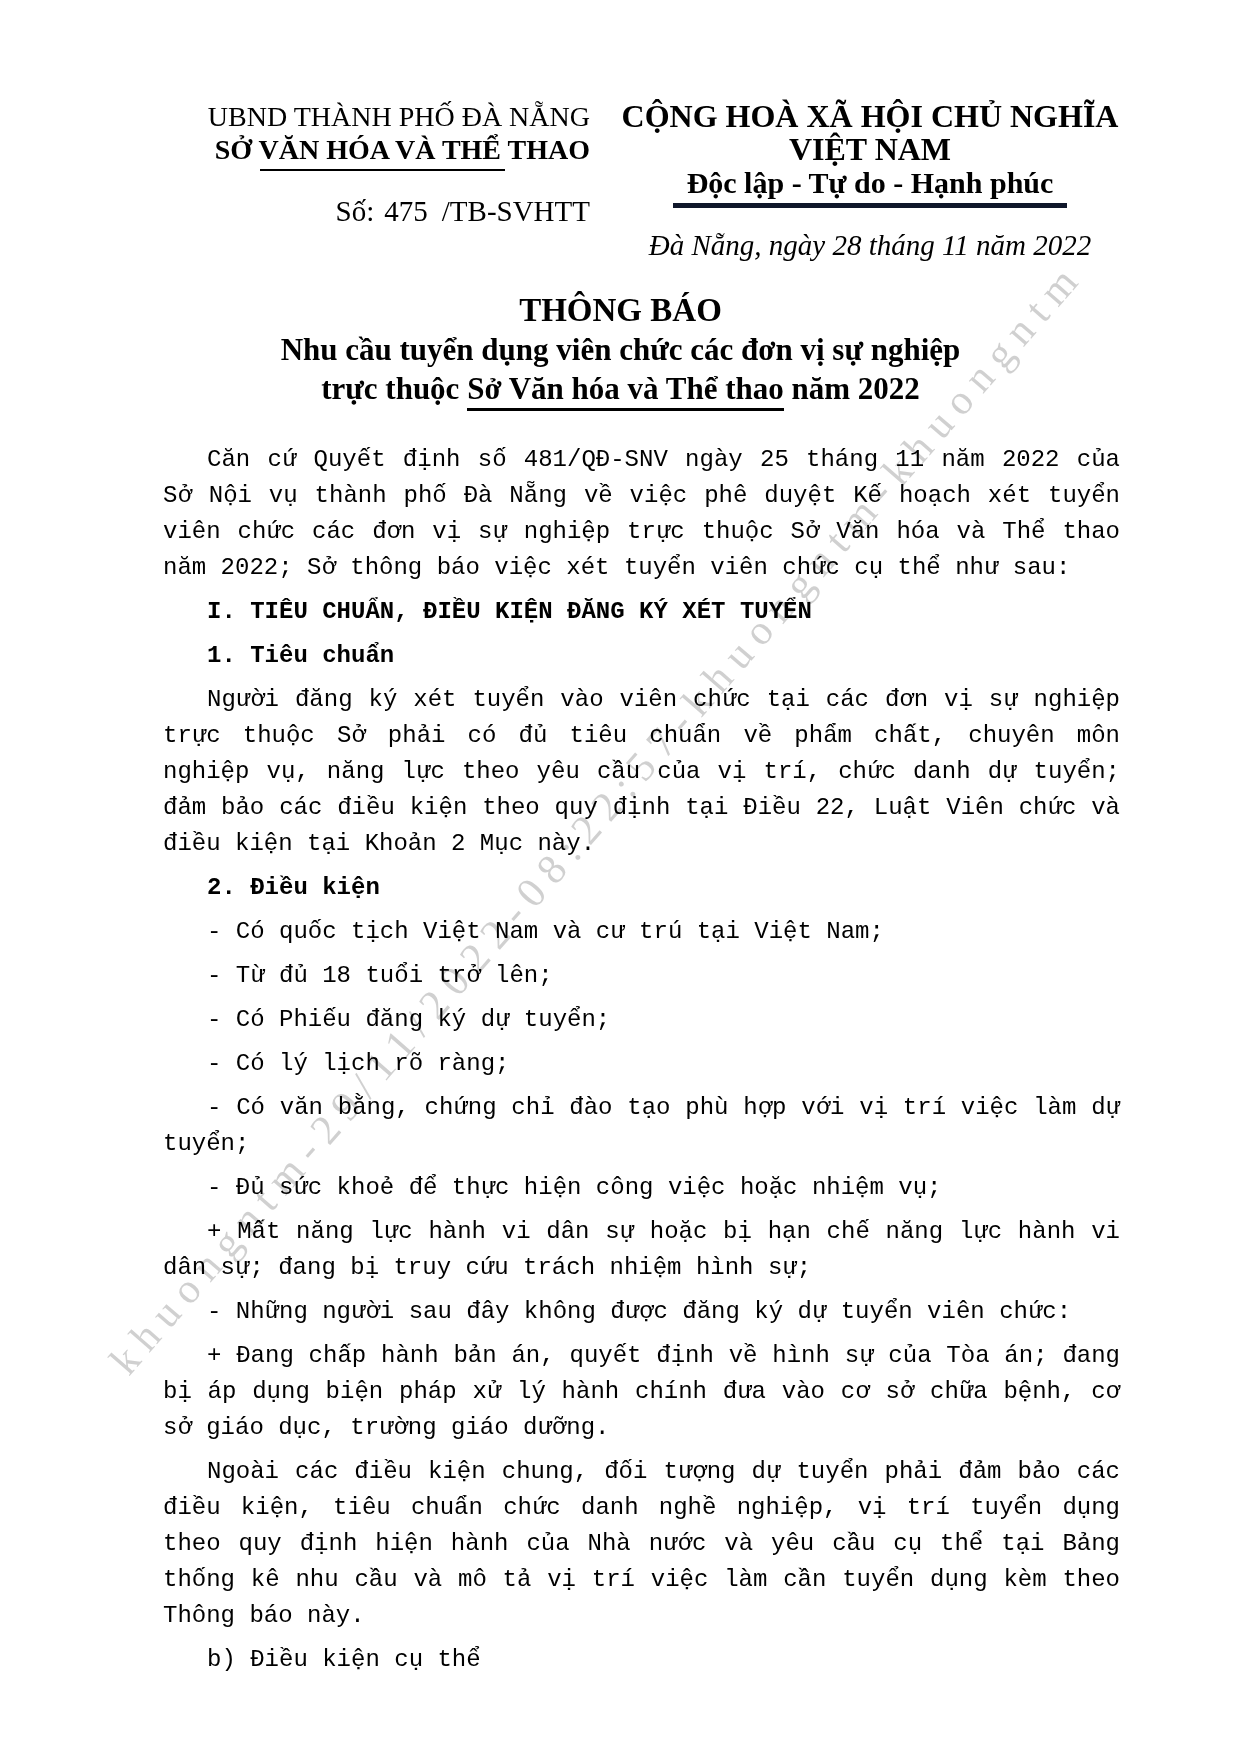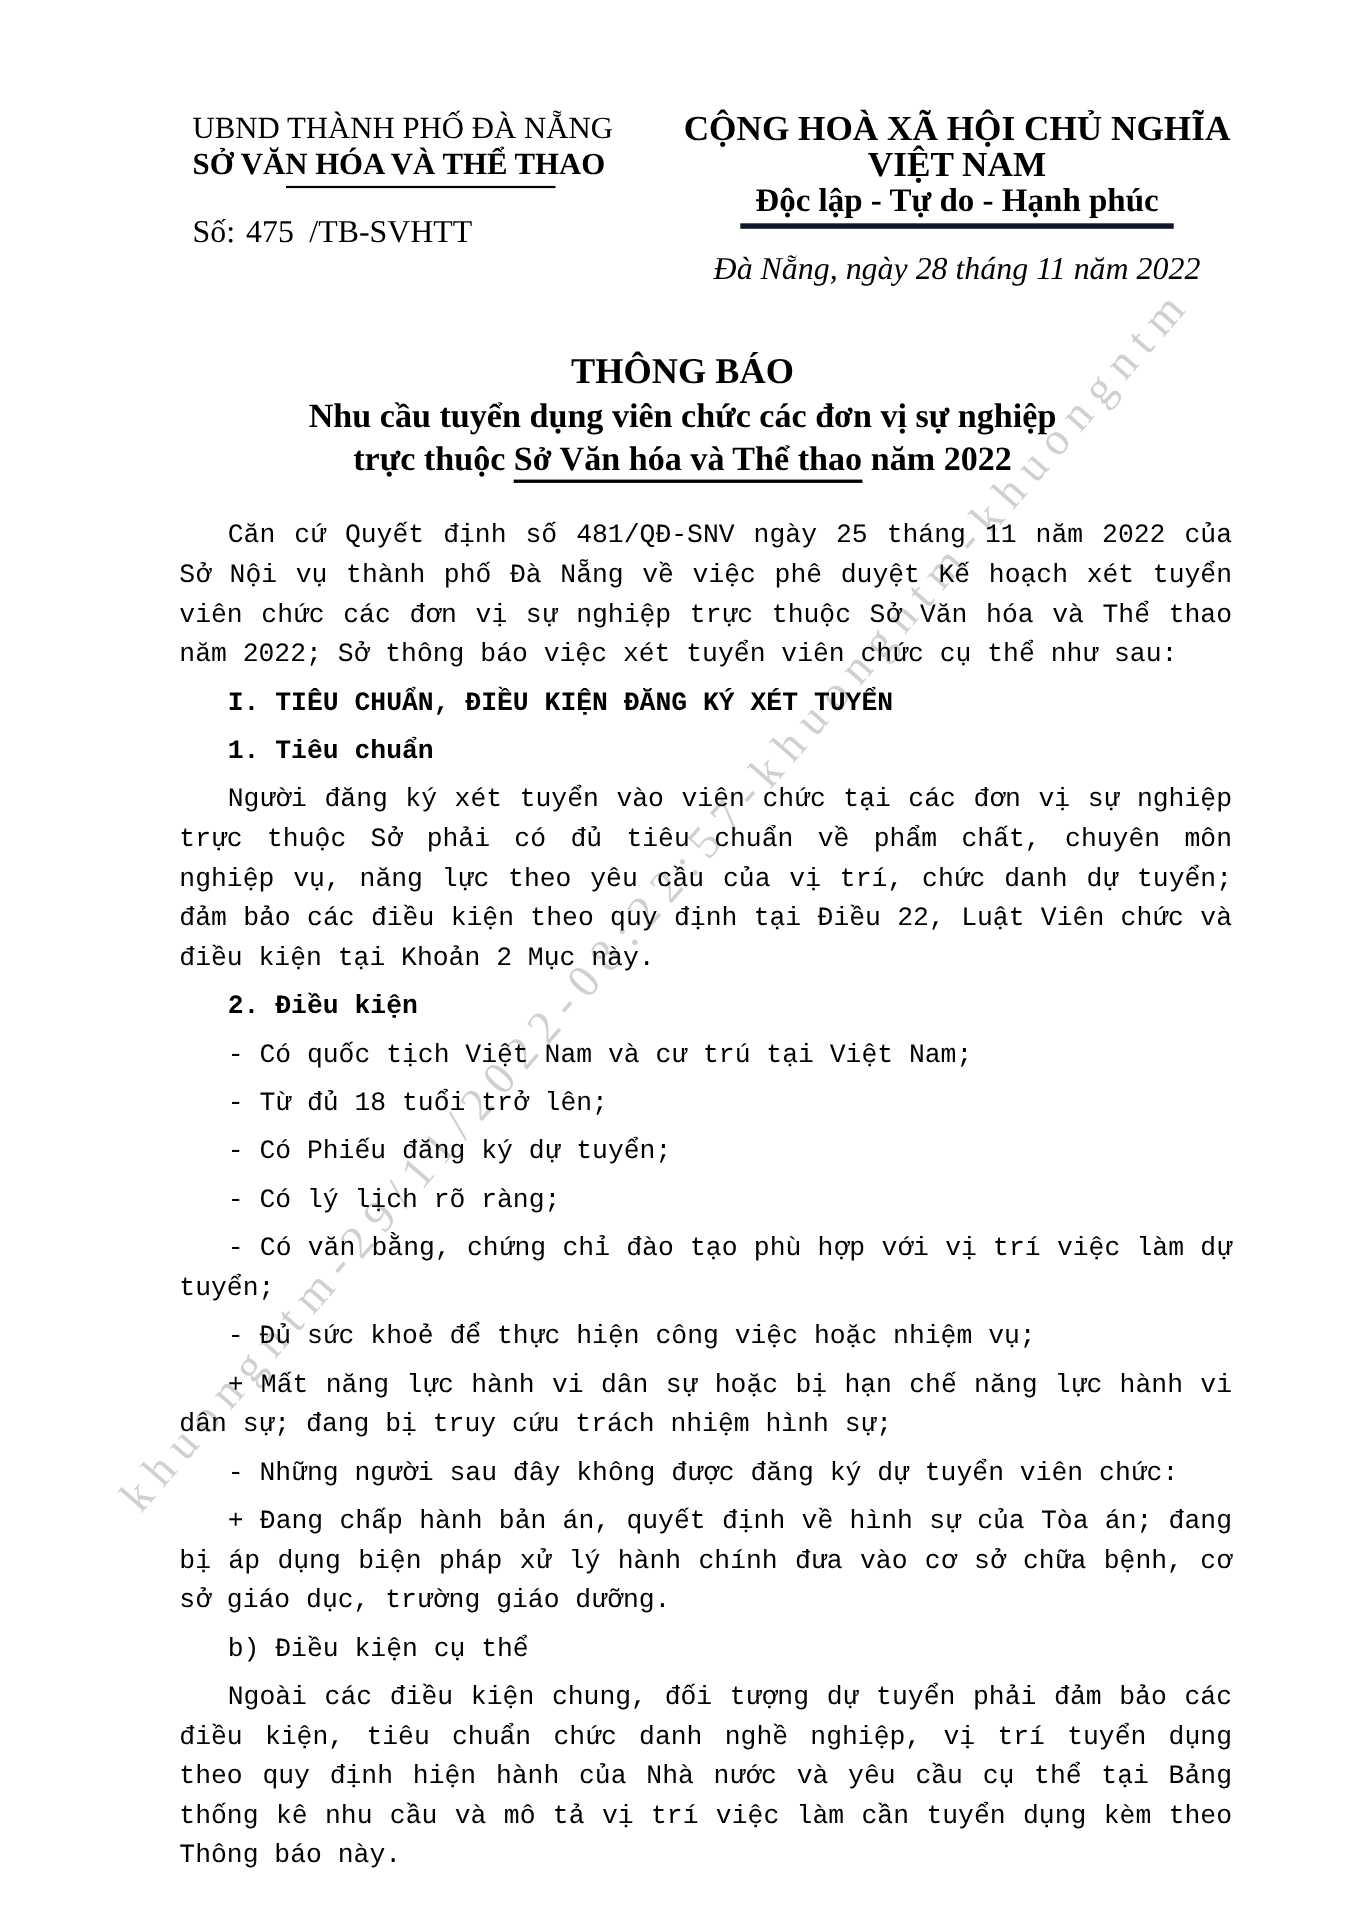--- a/index.html
+++ b/index.html
@@ -25,21 +25,21 @@
   }
   .content{position:relative;z-index:1;}
   .header{
     display:flex;
     padding:100px 0 0 120px;
   }
   .header-left{
     width:470px;
     box-sizing:border-box;
     padding-left:55px;
-    text-align:left;
+    text-align:right;
   }
   .header-right{
     width:560px;
     text-align:center;
   }
   .agency-parent{font-size:28px;line-height:33px;}
   .agency-name{font-size:28px;line-height:33px;font-weight:bold;}
   .agency-underline{
     width:245px;height:0;
     border-bottom:2px solid #000;
@@ -50,21 +50,21 @@
   .national-line{font-size:32px;line-height:33px;font-weight:bold;}
   .motto{
     display:inline-block;
     font-size:30px;line-height:34px;font-weight:bold;
     border-bottom:5px solid #0f172a;
     padding:0 14px 3px 14px;
   }
   .date-line{font-size:29px;font-style:italic;margin-top:21px;}
   .title-block{
     text-align:center;
-    margin-top:56px;
+    margin-top:28px;
   }
   .doc-type{font-size:33px;font-weight:bold;line-height:40px;}
   .doc-subtitle{font-size:31px;font-weight:bold;line-height:39px;}
   .u-span{
     border-bottom:3px solid #000;
     padding-bottom:2px;
   }
   .body-text{
     padding:34px 121px 0 163px;
   }
@@ -121,18 +121,18 @@
       <p class="h">2. Điều kiện</p>
       <p class="para">- Có quốc tịch Việt Nam và cư trú tại Việt Nam;</p>
       <p class="para">- Từ đủ 18 tuổi trở lên;</p>
       <p class="para">- Có Phiếu đăng ký dự tuyển;</p>
       <p class="para">- Có lý lịch rõ ràng;</p>
       <p class="para">- Có văn bằng, chứng chỉ đào tạo phù hợp với vị trí việc làm dự tuyển;</p>
       <p class="para">- Đủ sức khoẻ để thực hiện công việc hoặc nhiệm vụ;</p>
       <p class="para">+ Mất năng lực hành vi dân sự hoặc bị hạn chế năng lực hành vi dân sự; đang bị truy cứu trách nhiệm hình sự;</p>
       <p class="para">- Những người sau đây không được đăng ký dự tuyển viên chức:</p>
       <p class="para">+ Đang chấp hành bản án, quyết định về hình sự của Tòa án; đang bị áp dụng biện pháp xử lý hành chính đưa vào cơ sở chữa bệnh, cơ sở giáo dục, trường giáo dưỡng.</p>
+      <p class="para">Ngoài các điều kiện chung, đối tượng dự tuyển phải đảm bảo các điều kiện, tiêu chuẩn chức danh nghề nghiệp, vị trí tuyển dụng theo quy định hiện hành của Nhà nước và yêu cầu cụ thể tại Bảng thống kê nhu cầu và mô tả vị trí việc làm cần tuyển dụng kèm theo Thông báo này.</p>
       <p class="para">b) Điều kiện cụ thể</p>
-      <p class="para">Ngoài các điều kiện chung, đối tượng dự tuyển phải đảm bảo các điều kiện, tiêu chuẩn chức danh nghề nghiệp, vị trí tuyển dụng theo quy định hiện hành của Nhà nước và yêu cầu cụ thể tại Bảng thống kê nhu cầu và mô tả vị trí việc làm cần tuyển dụng kèm theo Thông báo này.</p>
     </div>
 
   </div>
 </div>
 
 </body></html>

